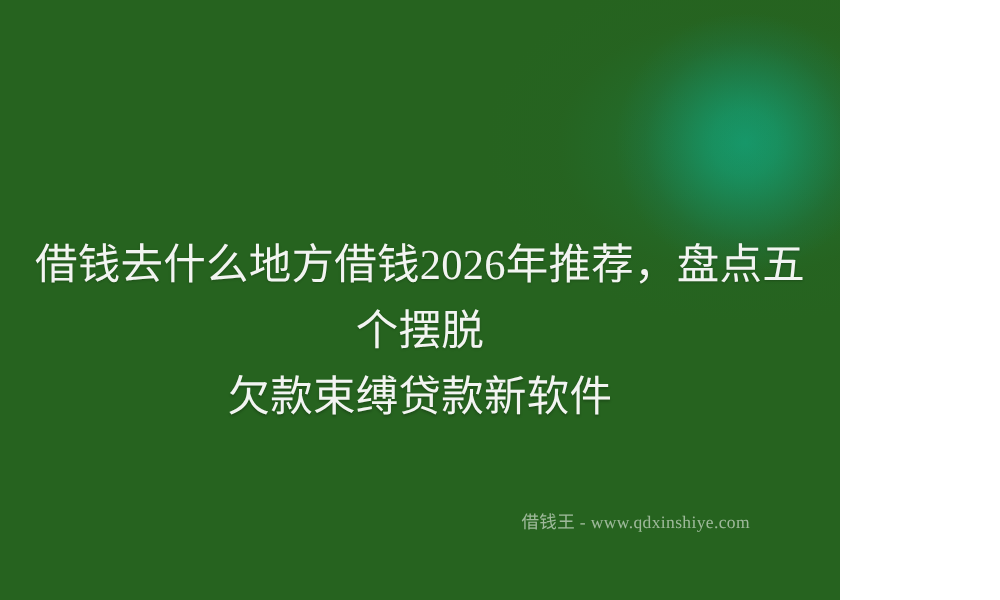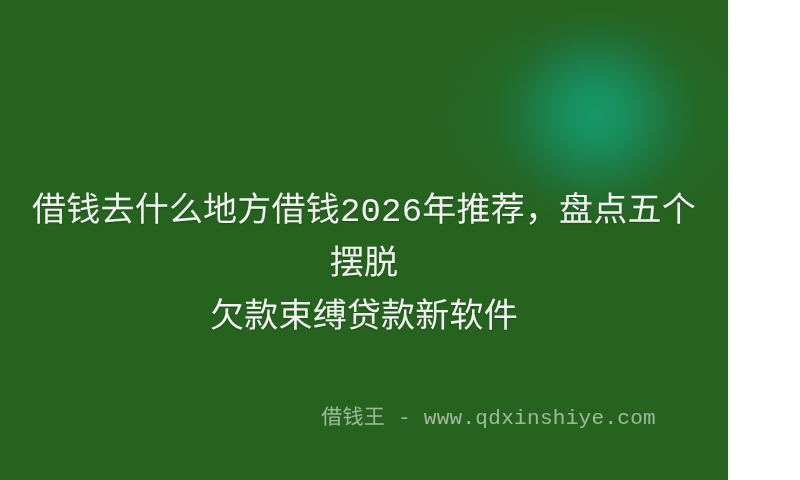--- a/index.html
+++ b/index.html
@@ -4,25 +4,25 @@
 <title>借钱去什么地方借钱2026年推荐</title>
 <style>
   html, body {
     margin: 0;
     padding: 0;
     background: #ffffff;
   }
 
   .banner {
     position: relative;
-    width: 728px;
+    width: 672px;
     height: 480px;
     overflow: hidden;
     background-color: #26631f;
-    font-family: Liberation Mono, monospace;
+    font-family: Liberation Serif, serif;
     -webkit-font-smoothing: antialiased;
   }
 
   
   .glow {
     position: absolute;
     left: 0;
     top: 0;
     width: 800px;
     height: 480px;
@@ -68,21 +68,21 @@
     letter-spacing: 0.2px;
     color: #f2f4f1;
     text-shadow: 0 1px 2px rgba(0,0,0,0.22);
     white-space: pre-line;
   }
 
   .watermark {
     position: absolute;
     right: 72px;
     top: 406px;
-    font-size: 21px;
+    font-size: 14px;
     line-height: 26px;
     font-weight: 400;
     letter-spacing: 0.3px;
     color: rgba(233,239,230,0.62);
     white-space: nowrap;
     user-select: none;
   }
 </style>
 </head>
 <body>

